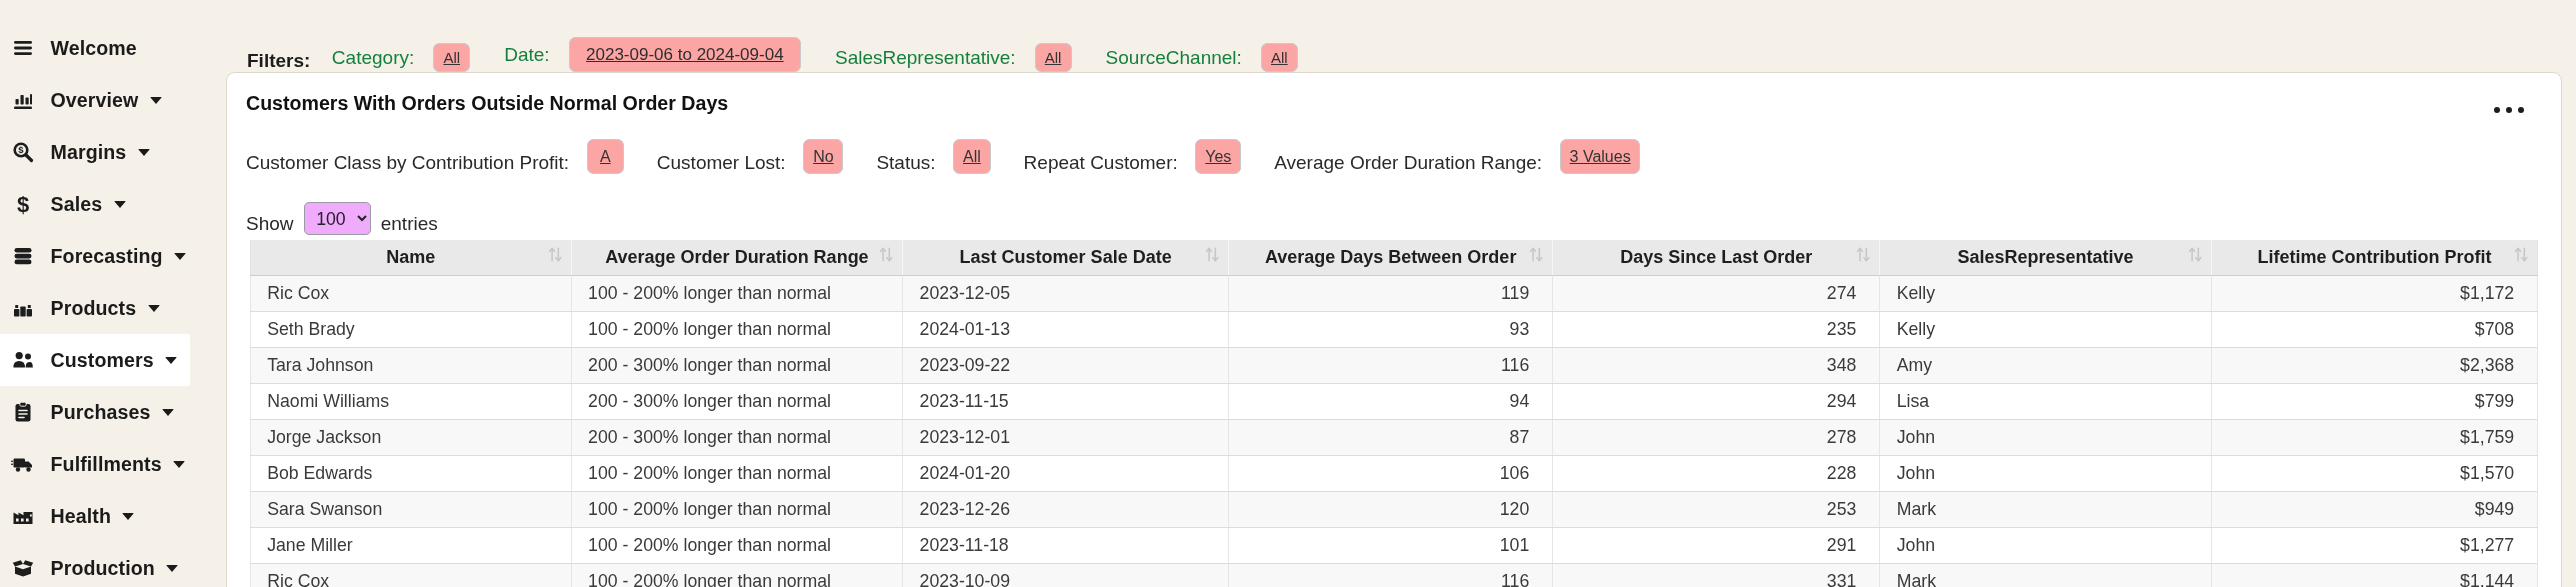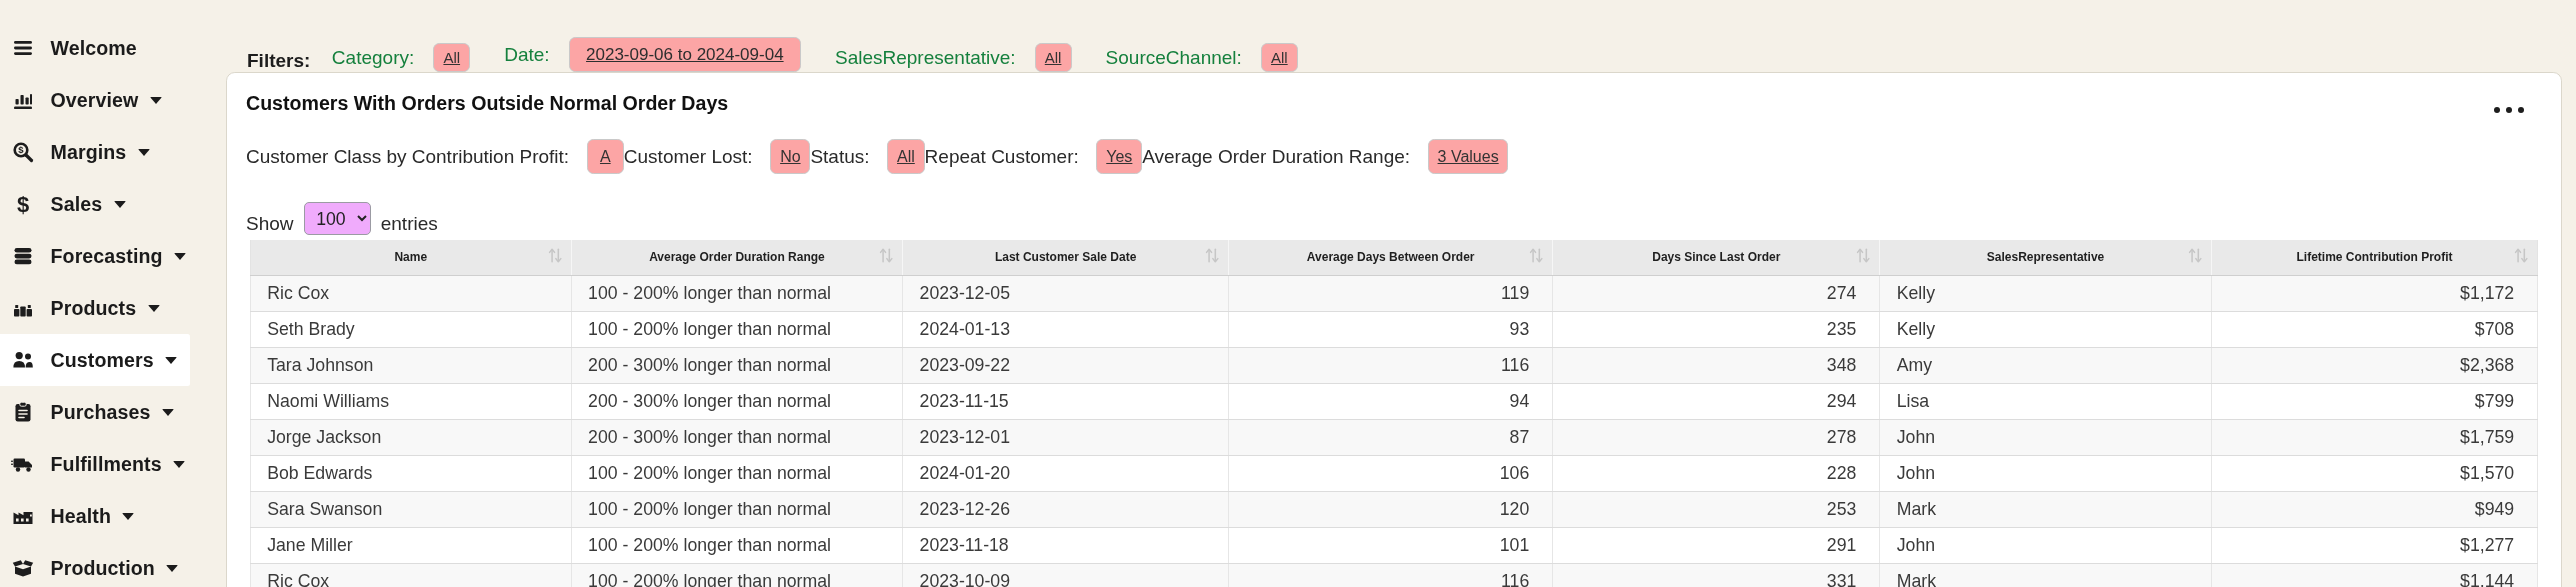--- a/index.html
+++ b/index.html
@@ -27,32 +27,32 @@
   .pill.datebox { height:35px; font-size:17px; padding:0 16.4px; color:#2e2e2e; cursor:text; }
 
   
   .card { position:absolute; left:226px; top:72px; width:2336px; height:535px; background:#fff; border:1.3px solid #dbd7cb; border-radius:8.8px; z-index:1; overflow:hidden; }
   .card-inner { padding:19px 19px 0 19px; }
   .card-title { font-size:19.6px; font-weight:700; color:#111; line-height:23px; }
   .menu-dots { position:absolute; top:30px; right:33px; display:flex; gap:5.7px; cursor:pointer; padding:3.8px; }
   .menu-dots i { width:6.3px; height:6.3px; border-radius:50%; background:#1d1d1d; display:block; }
 
   .panel-filters { display:flex; align-items:center; margin-top:24px; }
-  .pgroup { display:flex; align-items:center; }
+  .pgroup { display:flex; align-items:flex-end; margin-right:33px; }
   .pgroup .glabel { font-size:19px; color:#2a2a2a; margin-right:17.7px; }
   .pgroup .pill { height:35px; min-width:37px; font-size:16px; }
 
   .show-row { display:flex; align-items:flex-end; margin-top:28px; font-size:19px; color:#2a2a2a; }
   .entries-select { margin:0 10px; height:33px; min-width:67px; font-size:17.7px; font-family:inherit; color:#222;
     background:#f0abfc; border:1.3px solid #9b9ba3; border-radius:5px; padding:0 7.6px; cursor:pointer; }
 
   
   .tbl-wrap { margin:5px 3.8px 0 3.8px; }
   table { width:100%; border-collapse:collapse; table-layout:fixed; }
-  thead th { background:#e9e9e9; height:35px; font-size:12px; font-weight:700; color:#1f1f1f; text-align:center;
+  thead th { background:#e9e9e9; height:35px; font-size:18px; font-weight:700; color:#1f1f1f; text-align:center;
     border-left:1.3px solid #f6f6f6; border-right:1.3px solid #f6f6f6; border-bottom:1.3px solid #cfcfcf; position:relative; cursor:pointer; }
   thead th:first-child { border-left:1.3px solid #e3e3e3; }
   thead th:last-child  { border-right:1.3px solid #e3e3e3; }
   .sort-ic { position:absolute; right:7.6px; top:50%; transform:translateY(-50%); }
   tbody td { height:36px; font-size:17.7px; color:#3a3a3a; background:#fff;
     border-left:0.6px solid #e6e6e6; border-right:0.6px solid #e6e6e6; border-bottom:1.3px solid #dcdcdc; overflow:hidden; white-space:nowrap; }
   tbody tr:nth-child(odd) td { background:#f8f8f8; }
   tbody tr:first-child td { border-top:1.3px solid #dcdcdc; }
   td.al { text-align:left;  padding-left:16.4px; }
   td.ar { text-align:right; padding-right:23px; }

